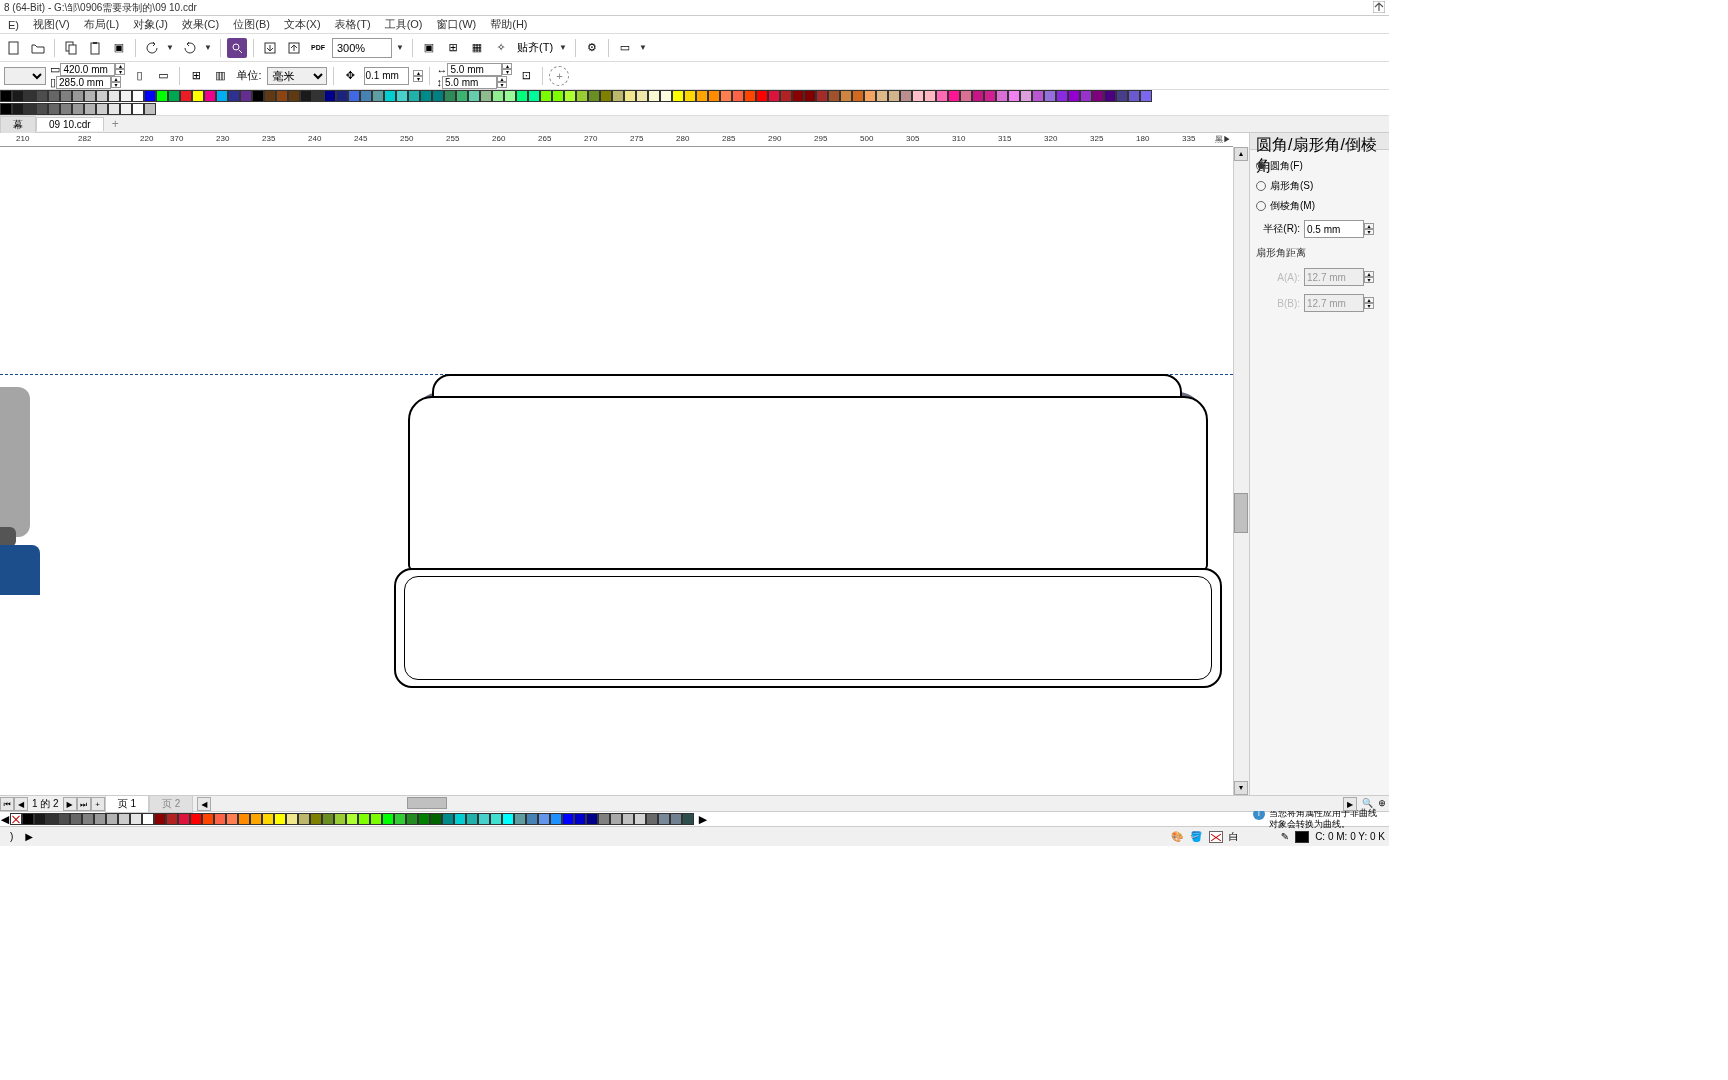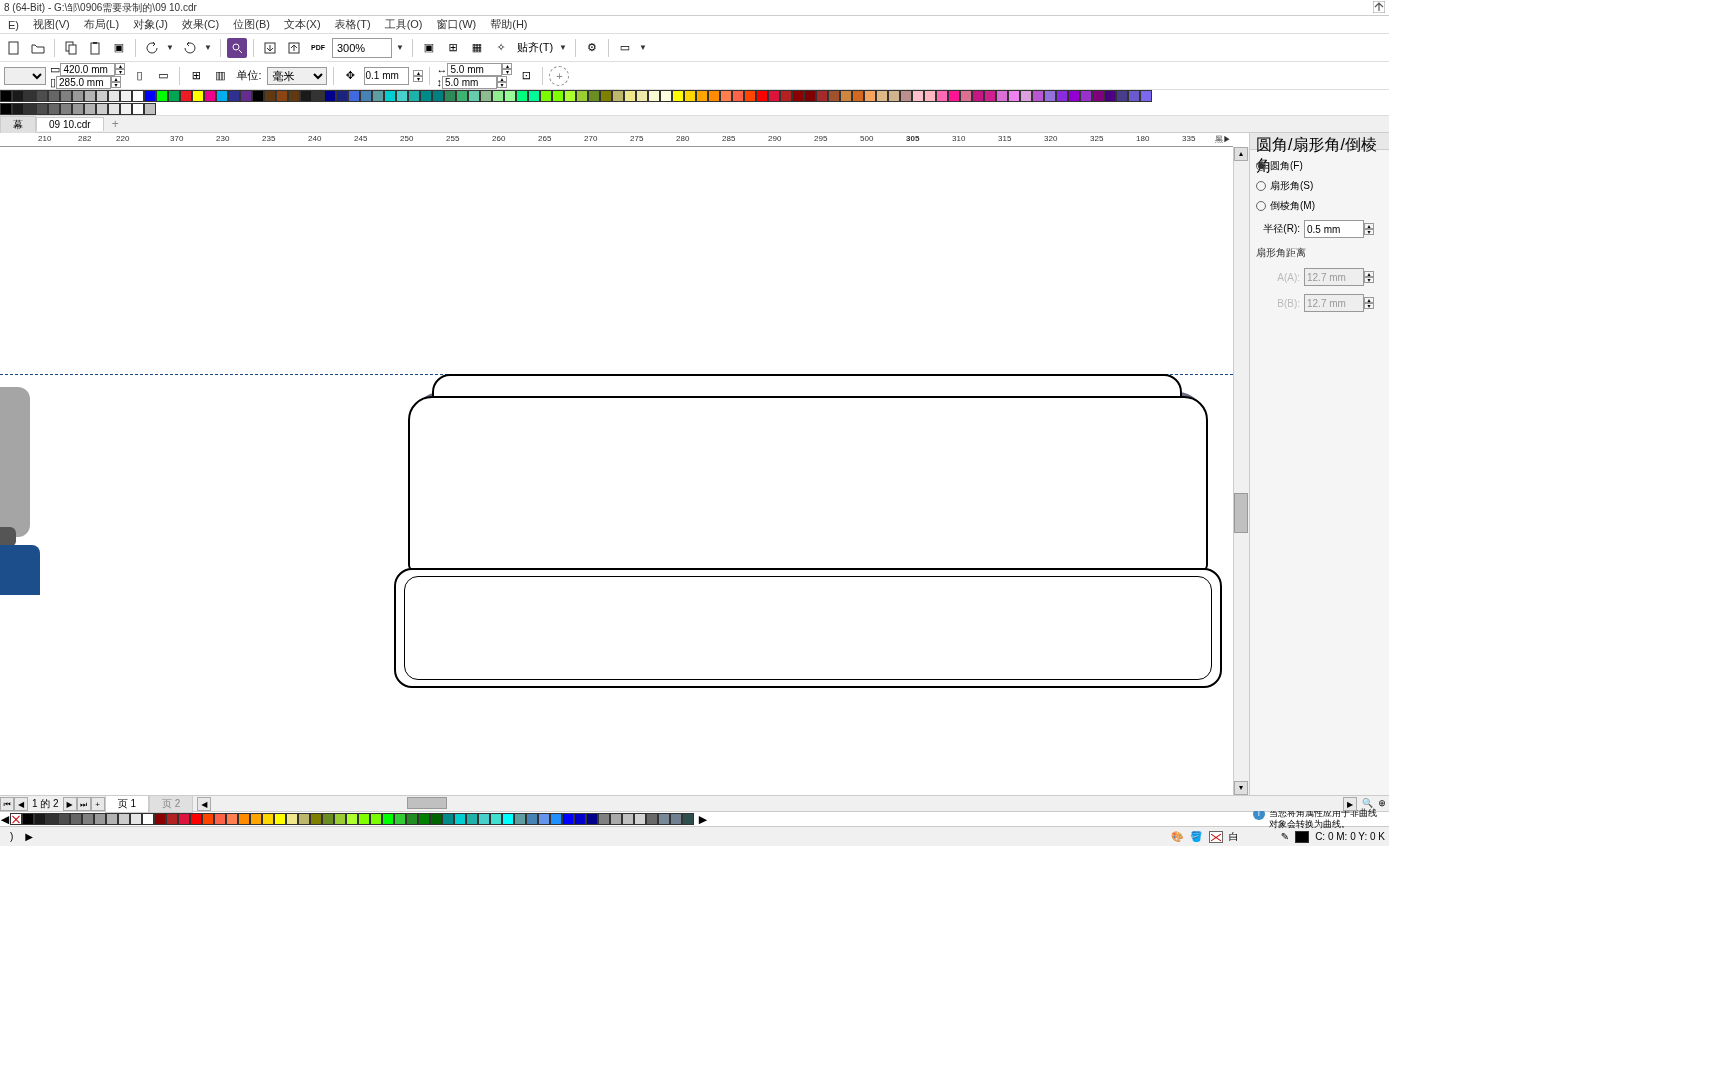--- a/index.html
+++ b/index.html
@@ -380,40 +380,40 @@
 
 <div class="doc-tabs">
   <div class="doc-tab inactive">幕</div>
   <div class="doc-tab">09 10.cdr</div>
   <div class="tab-add">+</div>
 </div>
 
 <div class="main-area">
   <div class="canvas-area">
     <div class="ruler-h" id="ruler-h">
-        <div class="ruler-tick" style="left: 38px; text-align: right;">210</div>
+        <div class="ruler-tick" style="left: 16px; text-align: right;">210</div>
         <div class="ruler-tick" style="left: 78px;">282</div>
-        <div class="ruler-tick" style="left: 116px;">220</div>
+        <div class="ruler-tick" style="left: 140px;">220</div>
         <div class="ruler-tick" style="left: 170px;">370</div>
         <div class="ruler-tick" style="left: 216px;">230</div>
         <div class="ruler-tick" style="left: 262px;">235</div>
         <div class="ruler-tick" style="left: 308px;">240</div>
         <div class="ruler-tick" style="left: 354px;">245</div>
         <div class="ruler-tick" style="left: 400px;">250</div>
         <div class="ruler-tick" style="left: 446px;">255</div>
         <div class="ruler-tick" style="left: 492px;">260</div>
         <div class="ruler-tick" style="left: 538px;">265</div>
         <div class="ruler-tick" style="left: 584px;">270</div>
         <div class="ruler-tick" style="left: 630px;">275</div>
         <div class="ruler-tick" style="left: 676px;">280</div>
         <div class="ruler-tick" style="left: 722px;">285</div>
         <div class="ruler-tick" style="left: 768px;">290</div>
         <div class="ruler-tick" style="left: 814px;">295</div>
         <div class="ruler-tick" style="left: 860px;">500</div>
-        <div class="ruler-tick" style="left: 906px; font-weight: bold;">305</div>
+        <div class="ruler-tick" style="left: 906px;">305</div>
         <div class="ruler-tick" style="left: 952px;">310</div>
         <div class="ruler-tick" style="left: 998px;">315</div>
         <div class="ruler-tick" style="left: 1044px;">320</div>
         <div class="ruler-tick" style="left: 1090px;">325</div>
         <div class="ruler-tick" style="left: 1136px;">180</div>
         <div class="ruler-tick" style="left: 1182px;">335</div>
         <div class="ruler-tick" style="right: 2px; left: auto;">黑▶</div>
       </div>
     <div class="canvas">
       <div class="guideline"></div>

